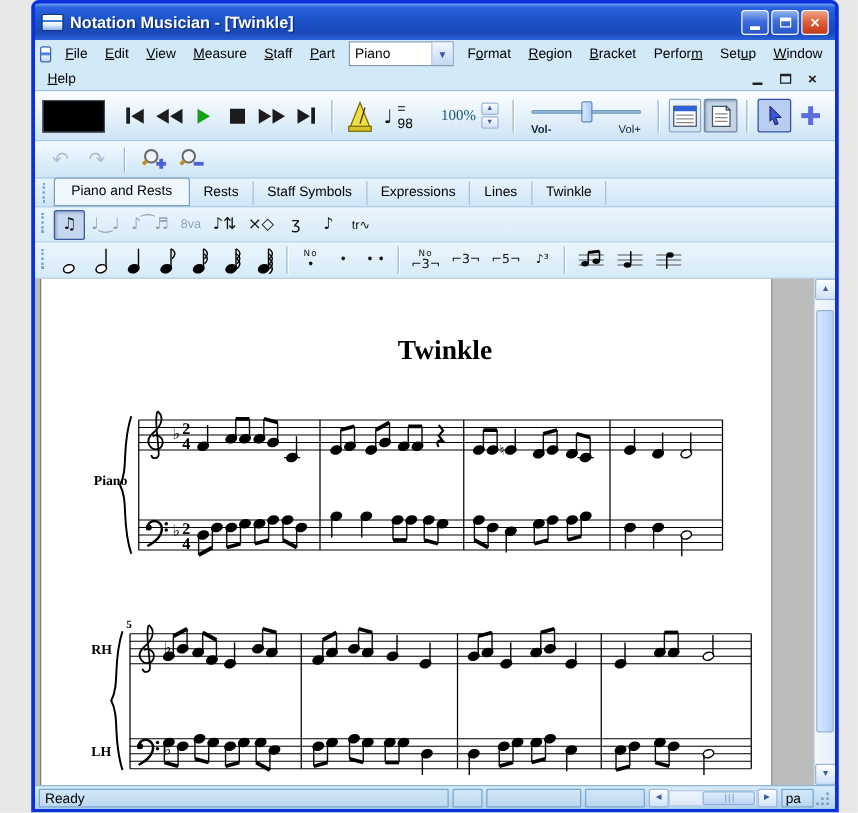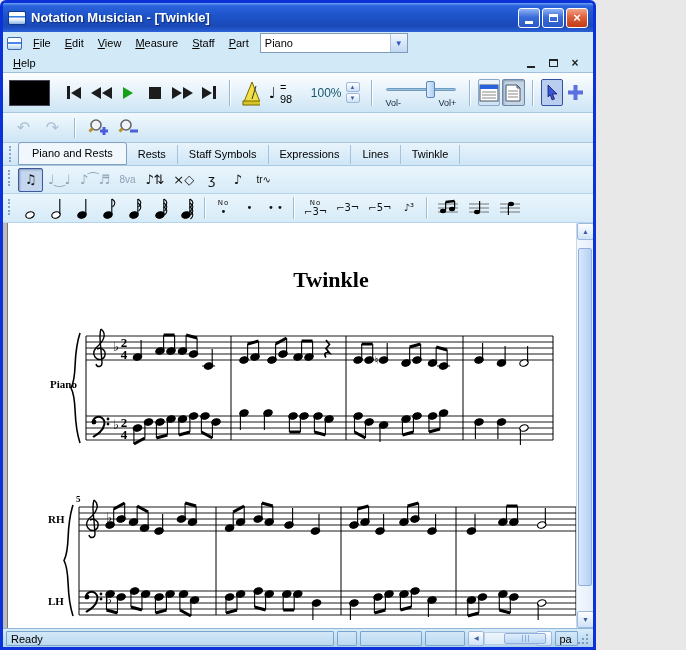--- a/index.html
+++ b/index.html
@@ -1,18 +1,18 @@
 <!DOCTYPE html>
 <html><head>
 <meta charset="utf-8">
 <style>
   html,body{margin:0;padding:0;background:#e8e8e8;}
   *{box-sizing:border-box;}
-  .win{position:relative;width:596px;height:650px;border:3px solid #0a32d8;border-radius:6px 6px 0 0;
-       background:#d2e9f7;font-family:"Liberation Sans",sans-serif;overflow:hidden;}
+  .win{position:relative;width:646px;height:650px;border:3px solid #0a32d8;border-radius:6px 6px 0 0;
+       background:#d2e9f7;font-family:"Liberation Sans",sans-serif;overflow:hidden;margin-left:25px;}
   
   .titlebar{height:29px;display:flex;align-items:center;padding:0 5px;
     background:linear-gradient(180deg,#6ba1f5 0%,#2a63dd 10%,#1d53c8 45%,#1a49b8 80%,#2b62d8 100%);}
   .app-icon{width:18px;height:14px;margin-right:5px;border-radius:2px;border:1px solid #123a8a;
     background:linear-gradient(180deg,#ffffff 0%,#ffffff 30%,#3a7be0 32%,#3a7be0 45%,#ffffff 47%,#dce8f8 70%,#8fb4e8 100%);}
   .title-text{color:#fff;font-weight:bold;font-size:13px;text-shadow:1px 1px 1px #0a2a70;flex:1;}
   .tb-btn{width:22px;height:20px;margin-left:2px;border:1px solid #fff;border-radius:3px;
     display:flex;align-items:center;justify-content:center;padding:0;cursor:default;}
   .tb-min,.tb-rest{background:linear-gradient(180deg,#8fb4f4,#3b6cd8 45%,#2a58c8);}
   .tb-close{background:linear-gradient(180deg,#f0a488,#e0603a 45%,#c03a16);}
@@ -46,30 +46,30 @@
     background:none;border:1px solid transparent;border-radius:2px;padding:0 2px;}
   .tri-r{width:0;height:0;border-top:6px solid transparent;border-bottom:6px solid transparent;border-left:10px solid #1c1c1c;}
   .tri-l{width:0;height:0;border-top:6px solid transparent;border-bottom:6px solid transparent;border-right:10px solid #1c1c1c;}
   .tri-green{border-left-color:#17a017;}
   .tbar{width:3px;height:13px;background:#1c1c1c;}
   .tsq{width:12px;height:12px;background:#1c1c1c;}
   .sep{width:2px;height:26px;border-left:1px solid #98b8d0;border-right:1px solid #fff;margin:0 5px;}
   .sep-s{height:20px;}
   .tempo-note{font-size:15px;font-family:"DejaVu Sans",sans-serif;margin:0 2px 0 4px;}
   .tempo-val{font-size:11px;margin-right:8px;}
-  .zoom-val{font-size:12px;color:#15566e;margin:0 2px 0 4px;}
+  .zoom-val{font-size:12px;color:#15566e;margin:0 2px 0 4px;font-family:Liberation Serif, serif;}
   .spin{display:flex;flex-direction:column;gap:1px;margin-right:4px;}
   .spin button{width:14px;height:10px;font-size:6px;line-height:5px;color:#3b5fa0;padding:0;
     background:linear-gradient(#fff,#cfe0f5);border:1px solid #9cb8dc;border-radius:2px;}
   .vol{position:relative;width:96px;height:30px;margin:0 4px;}
   .vol-track{position:absolute;left:2px;right:2px;top:10px;height:3px;background:#9cc0dc;border:1px solid #6f9cc0;border-radius:2px;}
   .vol-thumb{position:absolute;left:42px;top:3px;width:9px;height:17px;border:1px solid #5a86c0;border-radius:2px;
     background:linear-gradient(90deg,#dcebfb,#b0cef0);}
   .vol-lab{position:absolute;bottom:0;font-size:9px;color:#10263c;}
-  .vol-lab.l{left:2px;} .vol-lab.r{right:2px;}
+  .vol-lab.l{left:2px;font-weight:bold;} .vol-lab.r{right:2px;}
   .icon-btn{width:28px;height:27px;display:flex;align-items:center;justify-content:center;background:none;
     border:1px solid transparent;border-radius:2px;padding:0;}
   .icon-btn.raised{border:1px solid #8aa8c8;background:linear-gradient(#eef5fc,#cfe2f2);}
   .icon-btn.pressed{border:1px solid #6a88a8;background:#c6d6e6;box-shadow:inset 1px 1px 2px rgba(20,40,80,.35);}
   .icon-btn.selected{border:1px solid #31519e;background:#b9cdf0;}
   .disabled-glyph{color:#a9bfd4;font-size:16px;font-family:"DejaVu Sans",sans-serif;}
   
   .tabbar{height:23px;display:flex;align-items:flex-end;padding-left:4px;
     background:linear-gradient(#e8f4fc,#cfe6f6);border-bottom:1px solid #a8c8e0;}
   .vgrip{width:3px;height:16px;border-left:2px dotted #7fa6cc;margin:0 6px 3px 2px;}
@@ -152,20 +152,28 @@
         <span class="menu-item"><u>E</u>dit</span>
         <span class="menu-item"><u>V</u>iew</span>
         <span class="menu-item"><u>M</u>easure</span>
         <span class="menu-item"><u>S</u>taff</span>
         <span class="menu-item"><u>P</u>art</span>
       </span>
     <div class="combo">
       <span class="combo-val">Piano</span>
       <span class="combo-btn">▼</span>
     </div>
+    <span id="menu-after" style="display:flex;">
+        <span class="menu-item">F<u>o</u>rmat</span>
+        <span class="menu-item"><u>R</u>egion</span>
+        <span class="menu-item"><u>B</u>racket</span>
+        <span class="menu-item">Perfor<u>m</u></span>
+        <span class="menu-item">Set<u>u</u>p</span>
+        <span class="menu-item"><u>W</u>indow</span>
+      </span>
   </div>
 
   <div class="menu-row menu-row2">
     <span id="menu-row2-items" style="display:flex;">
         <span class="menu-item"><u>H</u>elp</span>
       </span>
     <span class="spacer"></span>
     <span class="mdi-ctl">
       <button class="mdi-b">
           <span class="mdi-minbar"></span>

